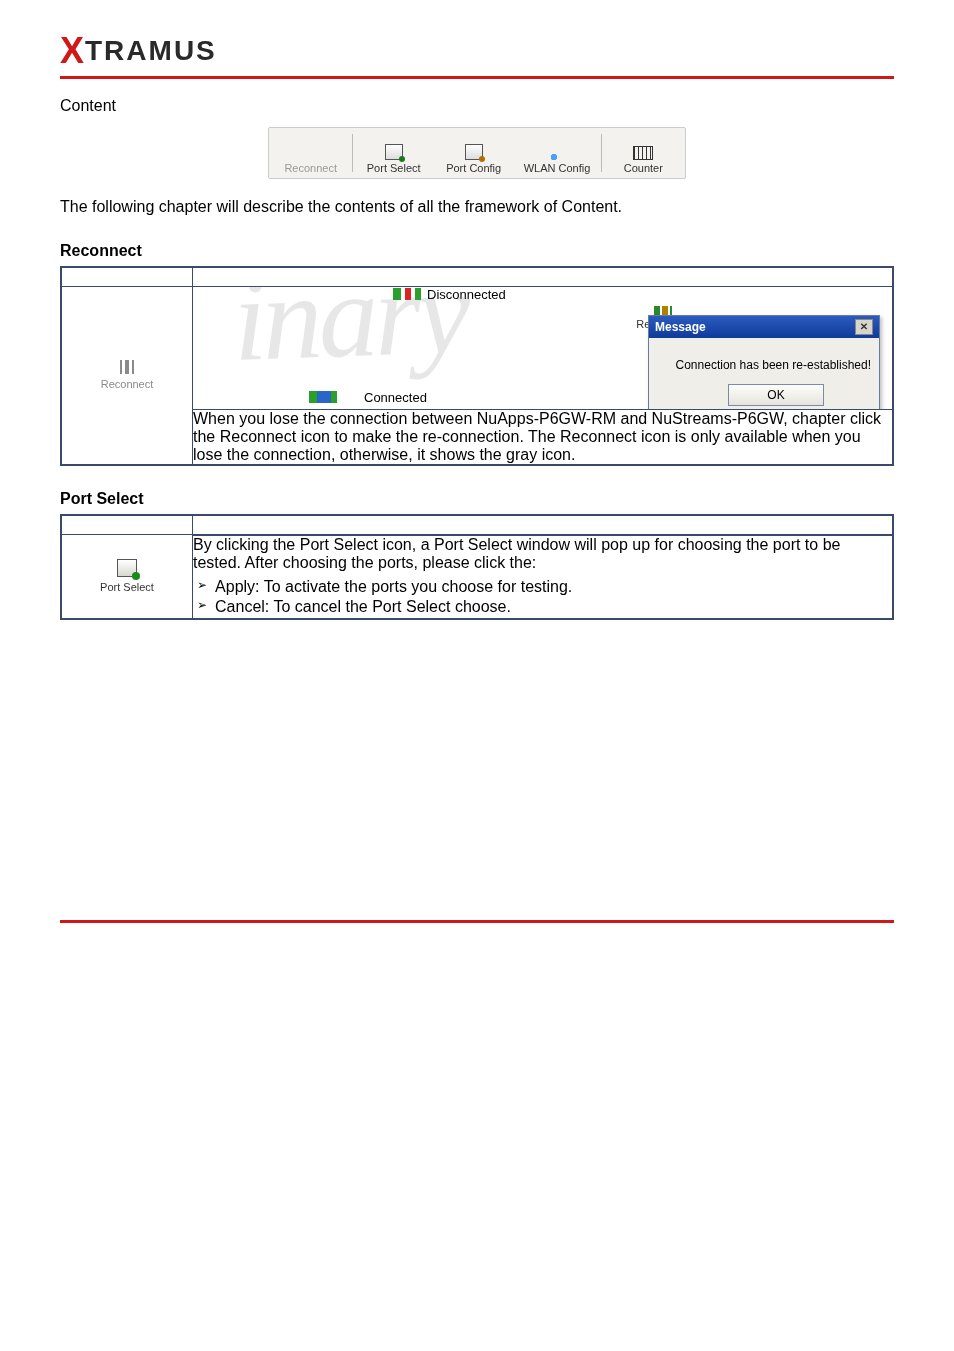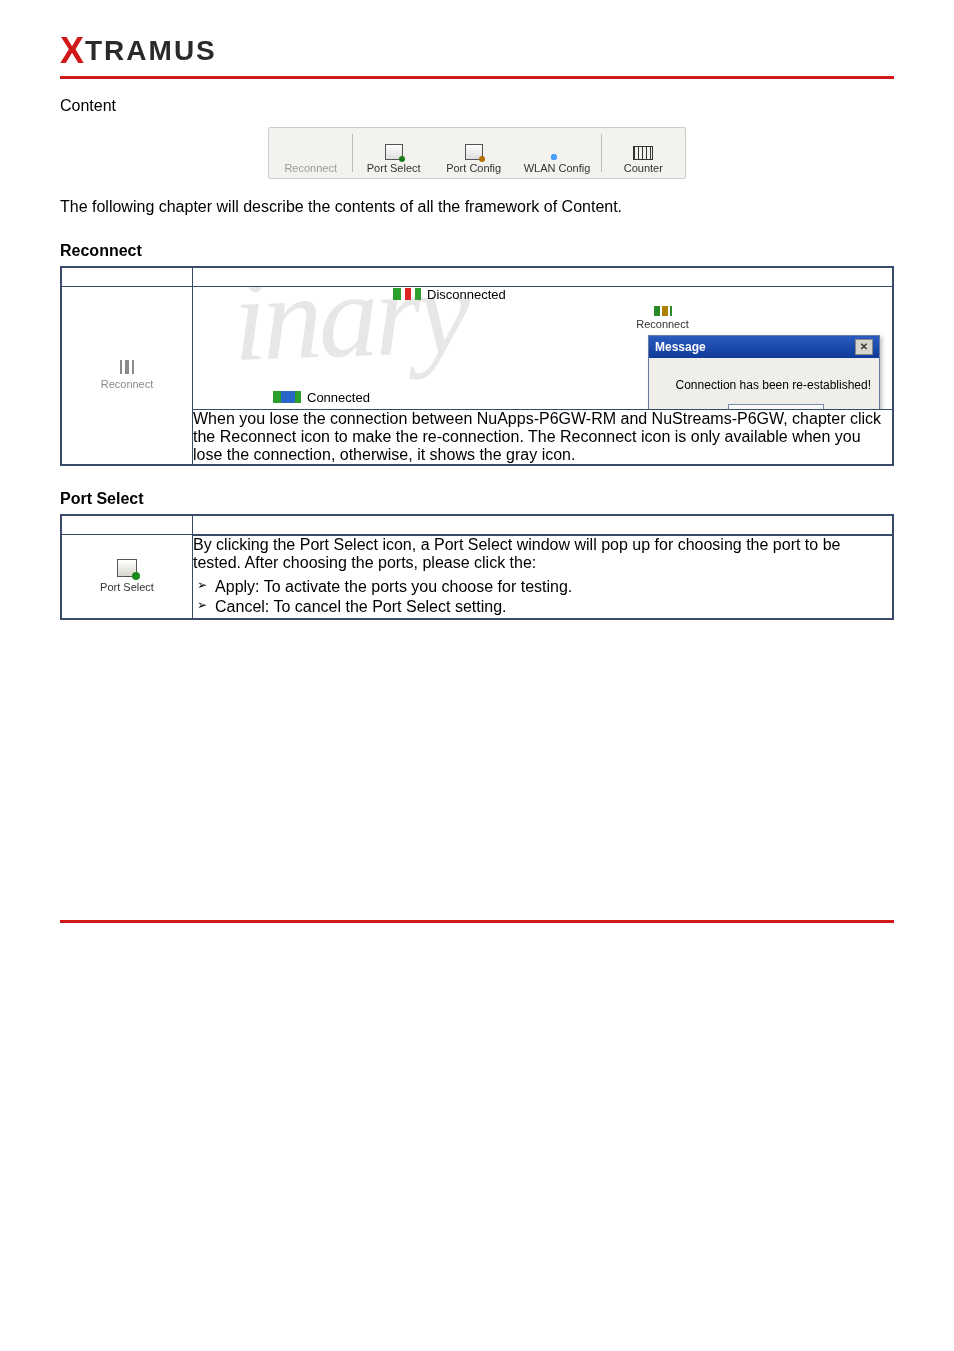--- a/index.html
+++ b/index.html
@@ -143,39 +143,39 @@
   }
   .mini-tb .lbl { font-size: 11px; color:#8a8a8a; margin-top:2px;}
   .mini-tb.port .lbl { color:#333; }
   .status-line {
     display: flex;
     align-items: center;
     font-size: 13px;
     margin-left: 200px;
     margin-bottom: 4px;
   }
-  .status-line.connected { margin-left: 80px; margin-top: 60px;}
+  .status-line.connected { margin-left: 116px; margin-top: 60px; gap: 21px;}
   .status-line .sicon {
     width: 28px; height: 12px; margin-right: 6px; display:inline-block;
   }
   .sicon.disc {
     background: linear-gradient(to right, #2aa02a 0 8px, transparent 8px 12px, #d22 12px 18px, transparent 18px 22px, #2aa02a 22px 28px);
   }
   .sicon.conn {
     background: linear-gradient(to right, #2aa02a 0 8px, #2a65c8 8px 22px, #2aa02a 22px 28px);
   }
   .reconnect-mini {
     display:flex; flex-direction:column; align-items:center; margin-left:240px; margin-top:2px; margin-bottom:2px;
   }
   .reconnect-mini .ricon { width:18px;height:10px; background: linear-gradient(to right,#2a8a2a 0 6px, transparent 6px 8px, #b08000 8px 14px, transparent 14px 16px, #2a8a2a 16px 18px); margin-bottom:2px;}
   .reconnect-mini .rlbl { font-size:11px; color:#333;}
   .msgbox {
     position: absolute;
     right: 12px;
-    top: 48px;
+    top: 28px;
     width: 230px;
     border: 1px solid #6a7aa5;
     background: #efeee9;
     box-shadow: 2px 2px 4px rgba(0,0,0,0.25);
     font-size: 12px;
   }
   .msgbox .titlebar {
     background: linear-gradient(#2b5bbf,#0e3a9a);
     color:#fff;
     padding: 3px 6px;
@@ -336,21 +336,21 @@
     <tr>
       <td class="cell-text">
         <span>By clicking the Port Select icon, a Port Select window will pop up for choosing the port to be tested. After choosing the ports, please click the:</span>
         <div class="bullets" id="ps-bullets">
               <div class="b">
                 <span class="arrow">➢</span>
                 <span>Apply: To activate the ports you choose for testing.</span>
               </div>
               <div class="b">
                 <span class="arrow">➢</span>
-                <span>Cancel: To cancel the Port Select setting.</span>
+                <span>Cancel: To cancel the Port Select choose.</span>
               </div>
             </div>
       </td>
     </tr>
   </tbody>
     </table>
 
   <hr class="hr-red-bottom">
 </div>
 

